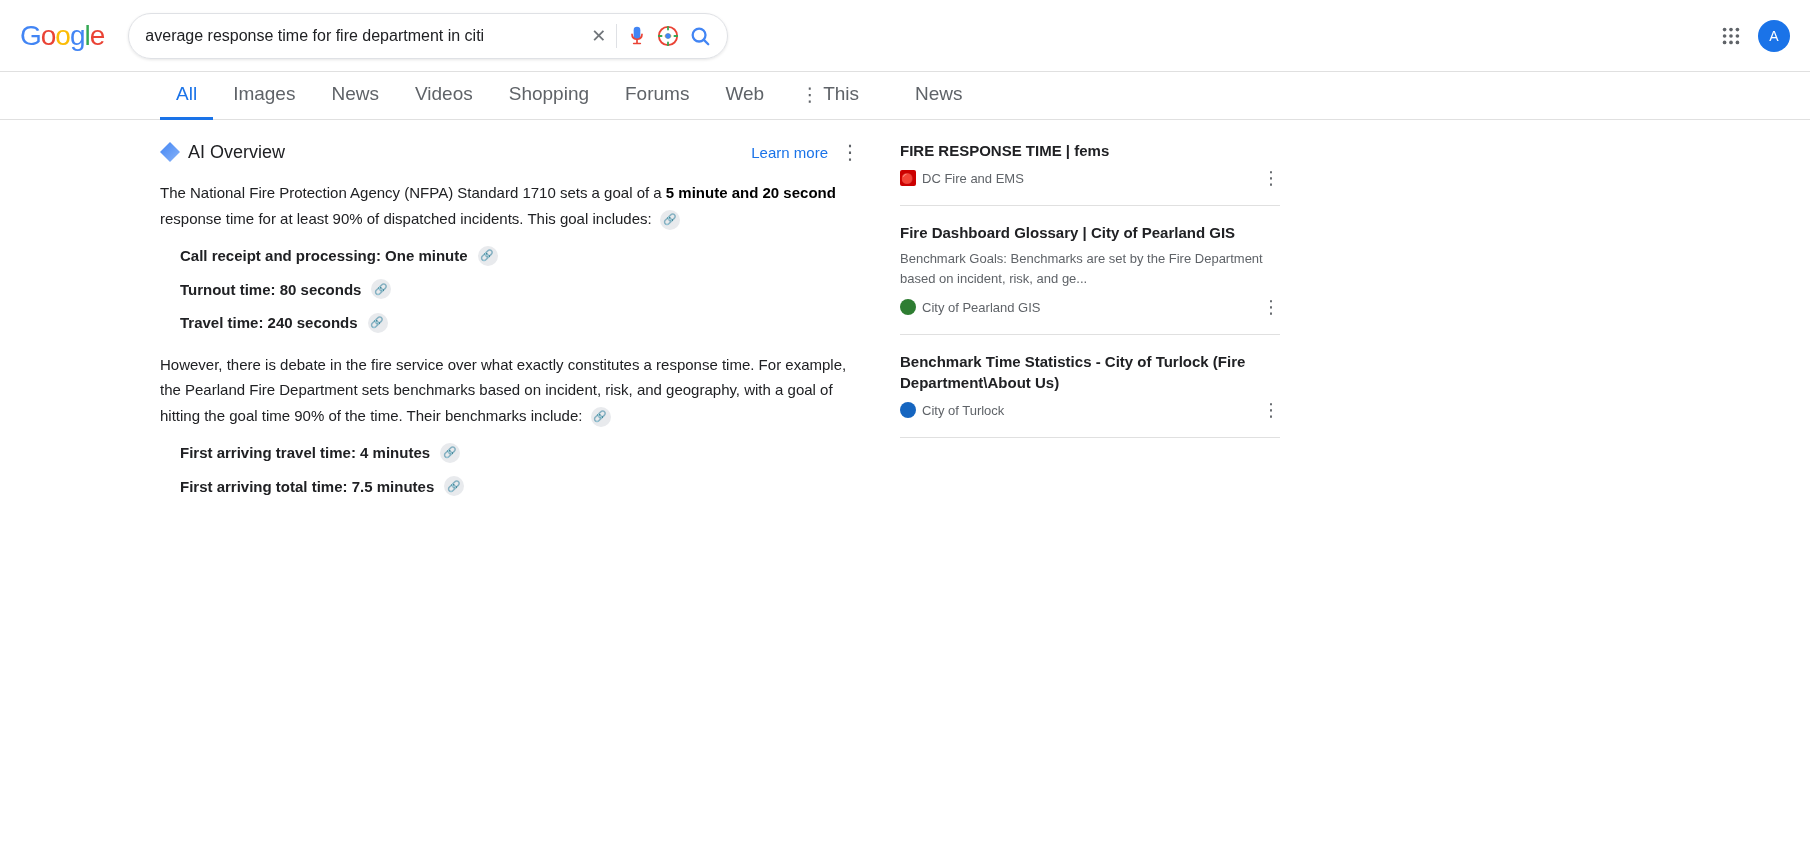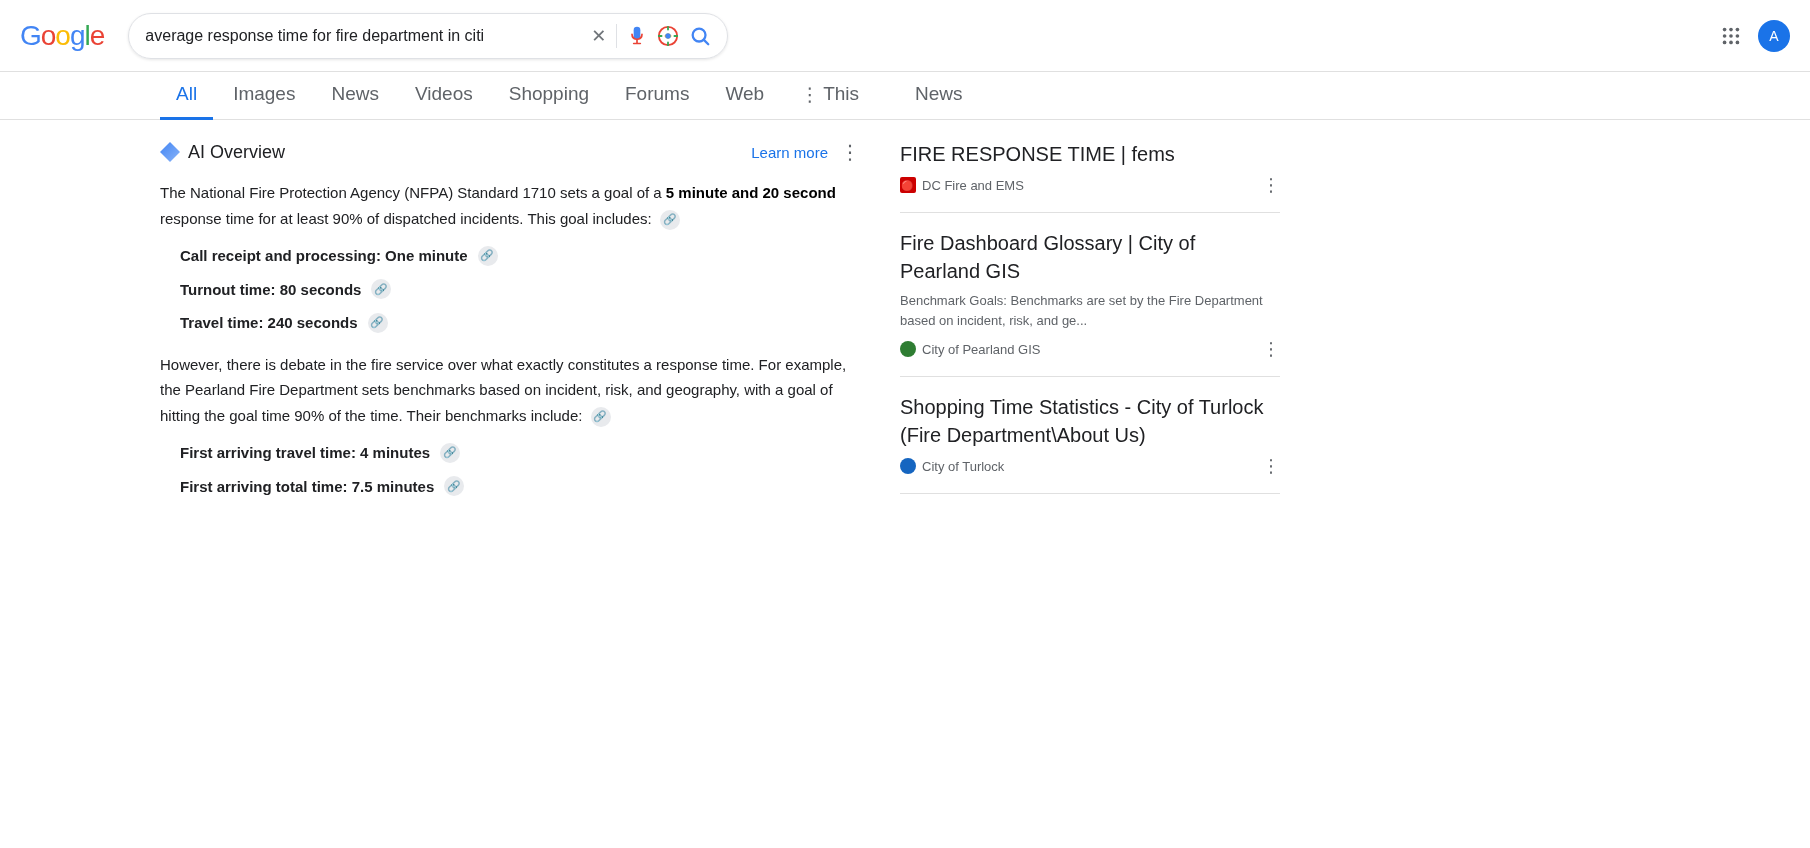--- a/index.html
+++ b/index.html
@@ -224,22 +224,22 @@
       vertical-align: middle;
     }
 
     
     .source-card {
       padding: 16px 0;
       border-bottom: 1px solid #e0e0e0;
     }
     .source-card:first-child { padding-top: 0; }
     .source-title {
-      font-size: 20px;
-      font-weight: 400;
+      font-size: 15px;
+      font-weight: 700;
       color: #202124;
       margin-bottom: 6px;
       line-height: 1.4;
     }
     .source-snippet {
       font-size: 13px;
       color: #5f6368;
       margin-bottom: 8px;
       line-height: 1.5;
     }
@@ -420,21 +420,21 @@
       <div class="source-footer">
         <div class="source-site">
           <div class="site-favicon favicon-pearland" style="background:#2e7d32; border-radius:50%; width:16px; height:16px;"></div>
           <span>City of Pearland GIS</span>
         </div>
         <span class="source-dots">⋮</span>
       </div>
     </div>
 
     <div class="source-card">
-      <div class="source-title">Shopping Time Statistics - City of Turlock (Fire Department\About Us)</div>
+      <div class="source-title">Benchmark Time Statistics - City of Turlock (Fire Department\About Us)</div>
       <div class="source-footer">
         <div class="source-site">
           <div class="site-favicon favicon-turlock" style="background:#1565c0; border-radius:50%; width:16px; height:16px;"></div>
           <span>City of Turlock</span>
         </div>
         <span class="source-dots">⋮</span>
       </div>
     </div>
 
   </div>

